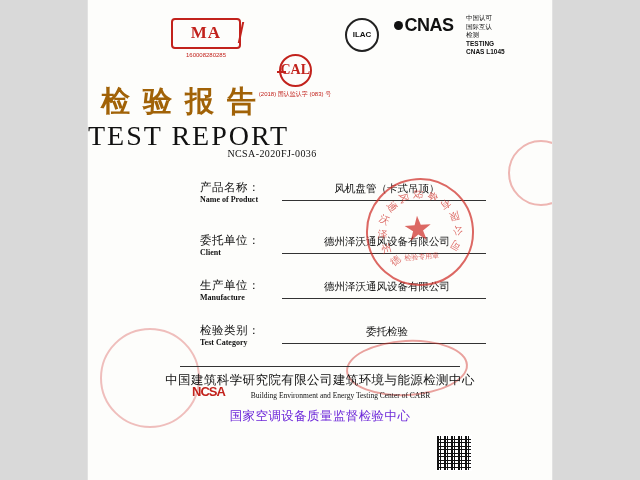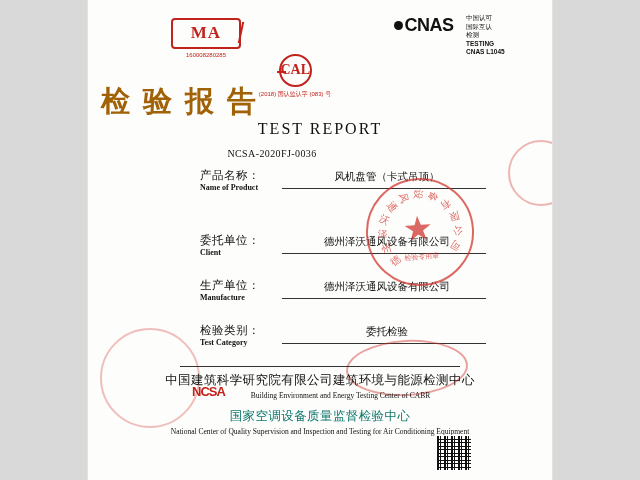--- a/index.html
+++ b/index.html
@@ -136,22 +136,21 @@
     letter-spacing: 13px;
     text-indent: 13px;
     color: #a16207;
     font-family: "DejaVu Serif", serif;
     font-weight: bold;
   }
   .title-en {
     position: absolute;
     left: 0; top: 120px;
     width: 464px;
-    text-align: center;
-    font-size: 16px;
+    font-size: 28px;
     letter-spacing: 2px;
     color: #111;
   }
   .doc-no {
     position: absolute;
     left: 0; top: 148px;
     width: 368px;
     text-align: center;
     font-size: 10px;
     letter-spacing: 0.4px;
@@ -190,21 +189,21 @@
     font-size: 10.5px;
     color: #111;
     white-space: nowrap;
   }
   .field .rule {
     position: absolute;
     left: 82px; top: 20px;
     width: 204px;
     border-bottom: 1px solid #333;
   }
-  .f1 { top: 168px; }
+  .f1 { top: 180px; }
   .f2 { top: 233px; }
   .f3 { top: 278px; }
   .f4 { top: 323px; }
 
   
   .footer-rule {
     position: absolute;
     left: 92px; top: 366px;
     width: 280px;
     border-bottom: 1px solid #333;
@@ -222,21 +221,21 @@
     margin-top: 2px;
   }
   .footer .org-en {
     font-size: 7.5px;
     color: #111;
     margin-top: 2px;
     padding-left: 41px;
   }
   .footer .org-cn2 {
     font-size: 12.5px;
-    color: #0f766e;
+    color: #6d28d9;
     letter-spacing: 0.4px;
     margin-top: 8px;
   }
   .footer .org-en2 {
     font-size: 7.5px;
     color: #111;
     margin-top: 2px;
   }
 
   
@@ -341,20 +340,23 @@
     <div class="cert cert-ma">
       <div class="ma-box">MA</div>
       <div class="cert-caption">160008280285</div>
     </div>
 
     <div class="cert cert-cal">
       <div class="cal-circle">CAL</div>
       <div class="cert-caption">(2018) 国认监认字 (083) 号</div>
     </div>
 
+    <div class="cert cert-ilac">
+      <div class="ilac-circle">ILAC</div>
+    </div>
 
     <div class="cert cert-cnas">
       <div class="cnas-logo"><span class="cnas-dot"></span>CNAS</div>
     </div>
 
     <div class="cert cert-text">
       <div>中国认可</div>
       <div>国际互认</div>
       <div>检测</div>
       <div class="bold">TESTING</div>
@@ -416,21 +418,20 @@
   </div>
   <div class="stamp-footer"></div>
   <div class="stamp-edge"></div>
   <div class="stamp-left"></div>
 
   <div class="footer-rule"></div>
   <div class="footer">
     <div class="org-cn">中国建筑科学研究院有限公司建筑环境与能源检测中心</div>
     <div class="org-en">Building Environment and Energy Testing Center of CABR</div>
     <div class="org-cn2">国家空调设备质量监督检验中心</div>
-    <div class="org-en2">National Center of Quality Supervision and Inspection and Testing for Air Conditioning Equipment</div>
   </div>
 
   <div class="ncsa-mark">
     <span>NCSA</span>
   </div>
 
   <div class="qr"></div>
 
 </div>
 

